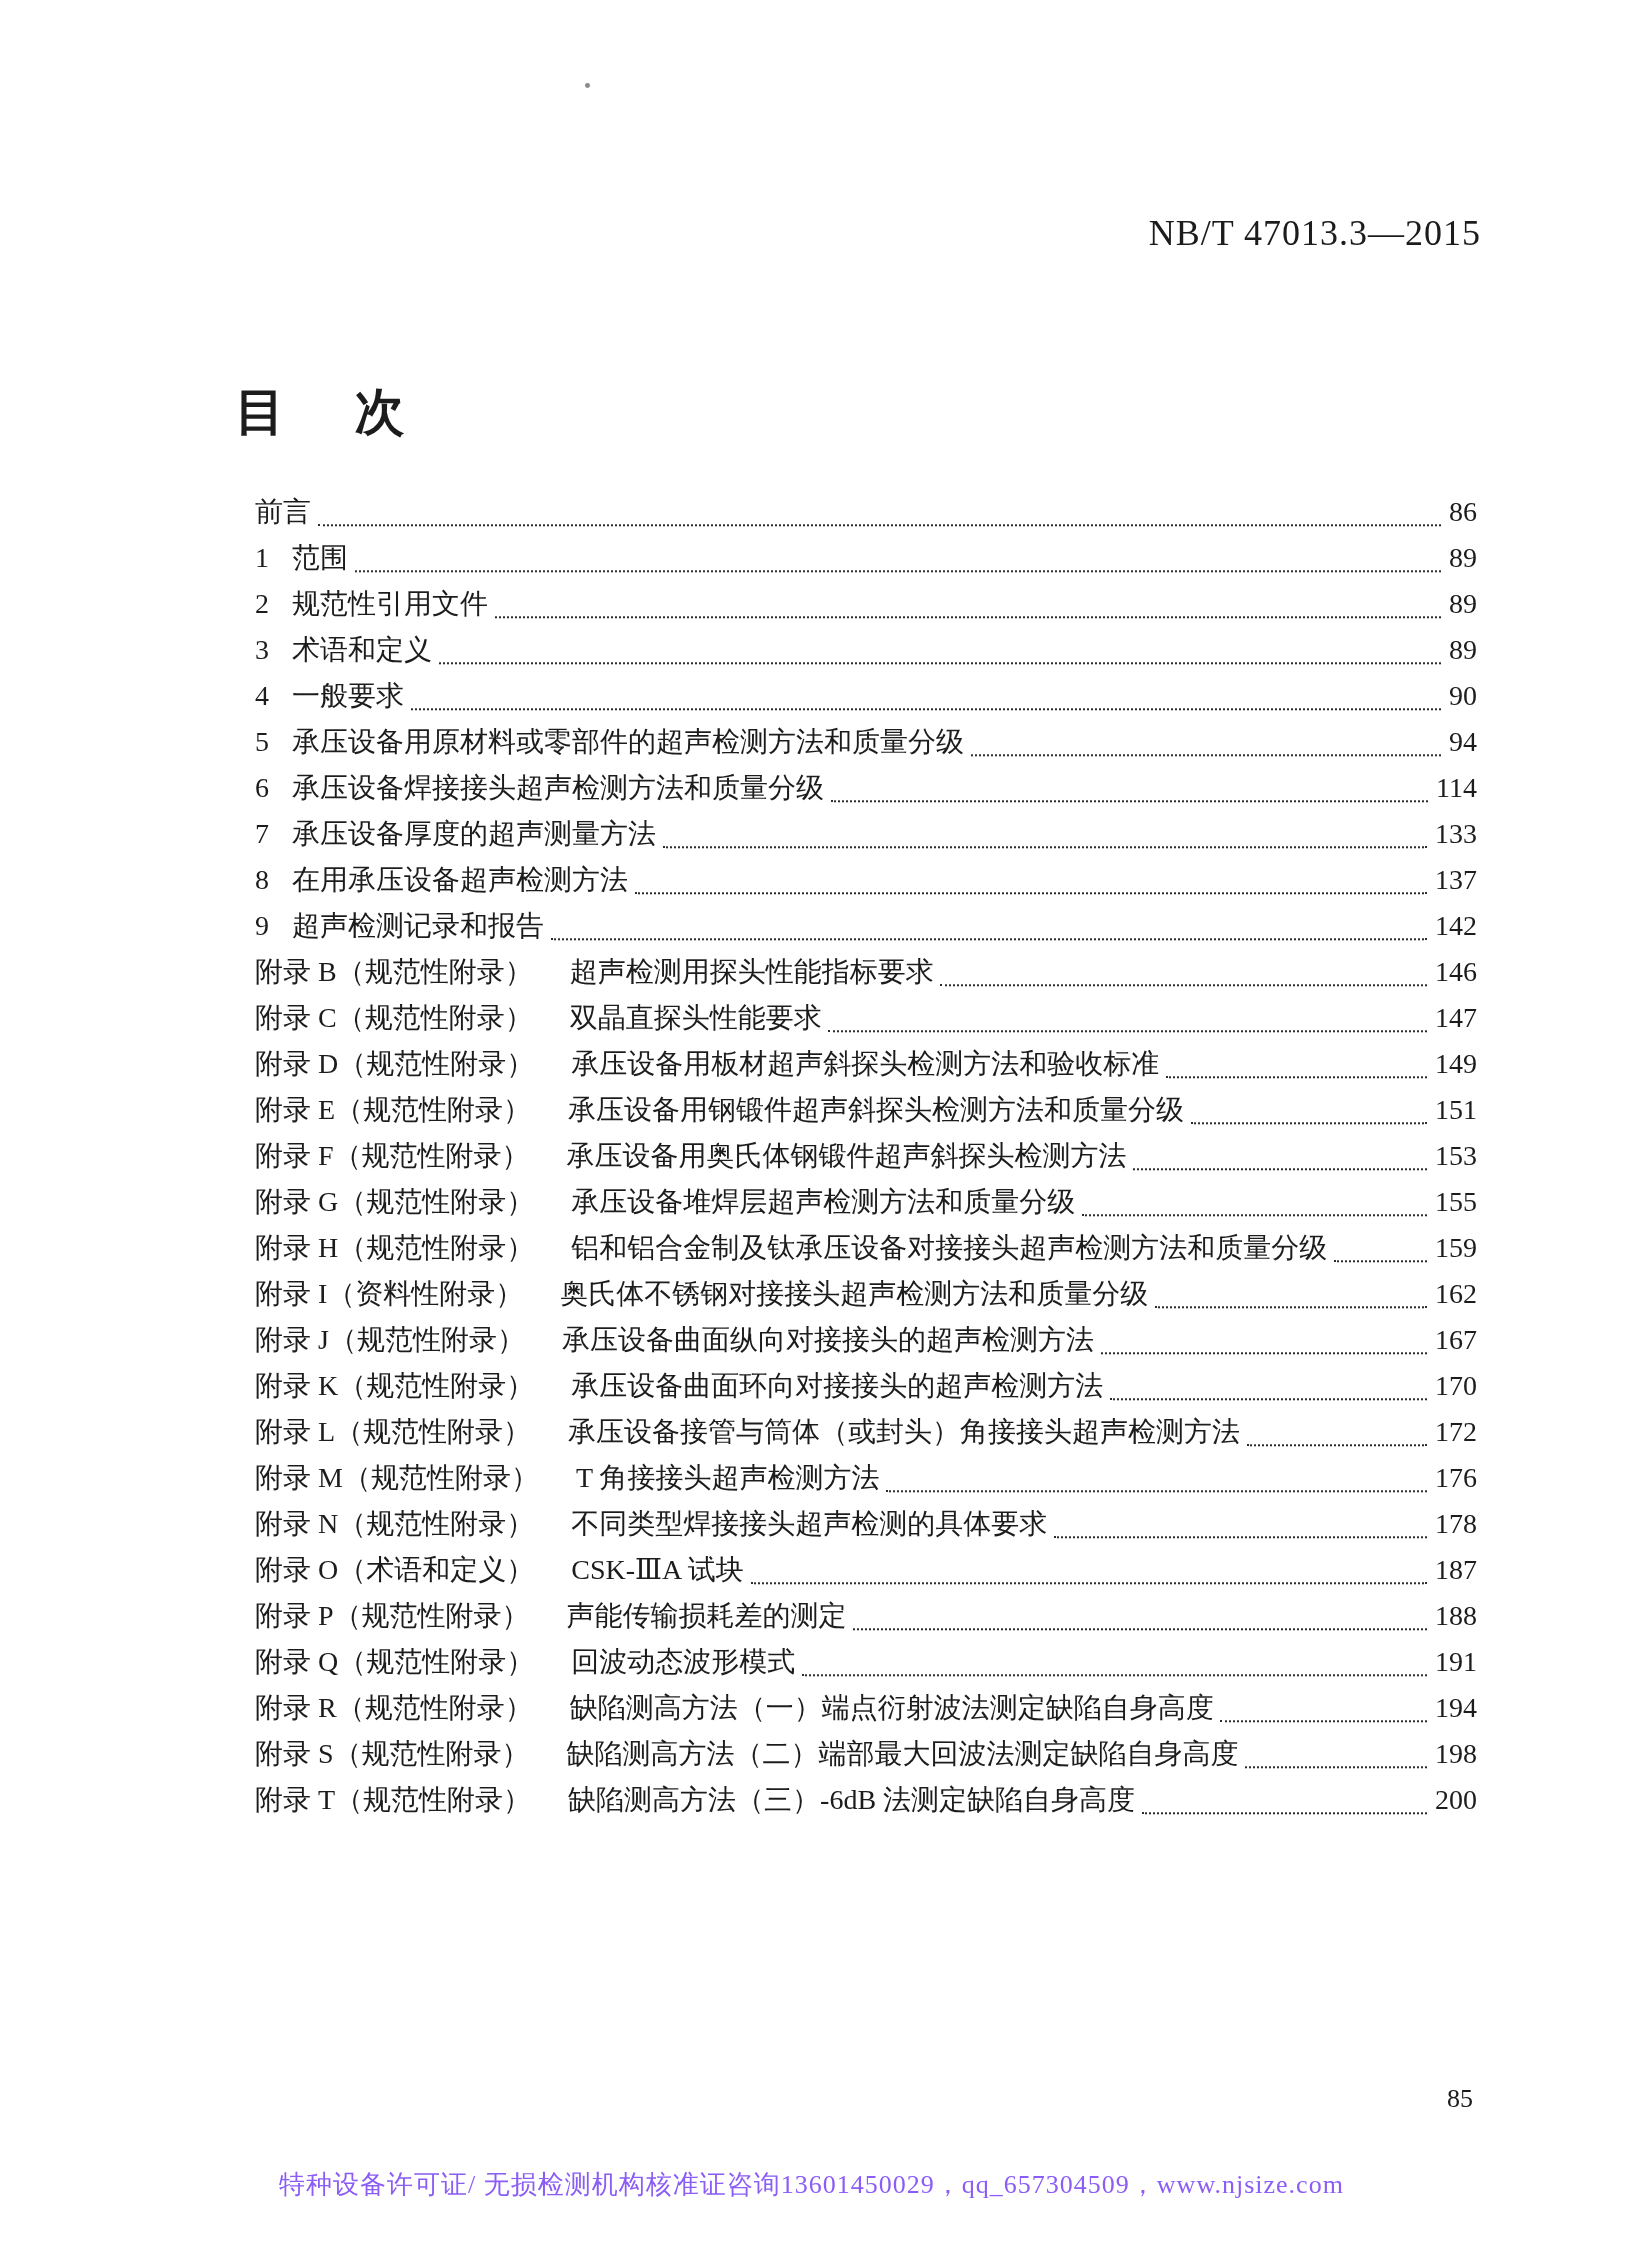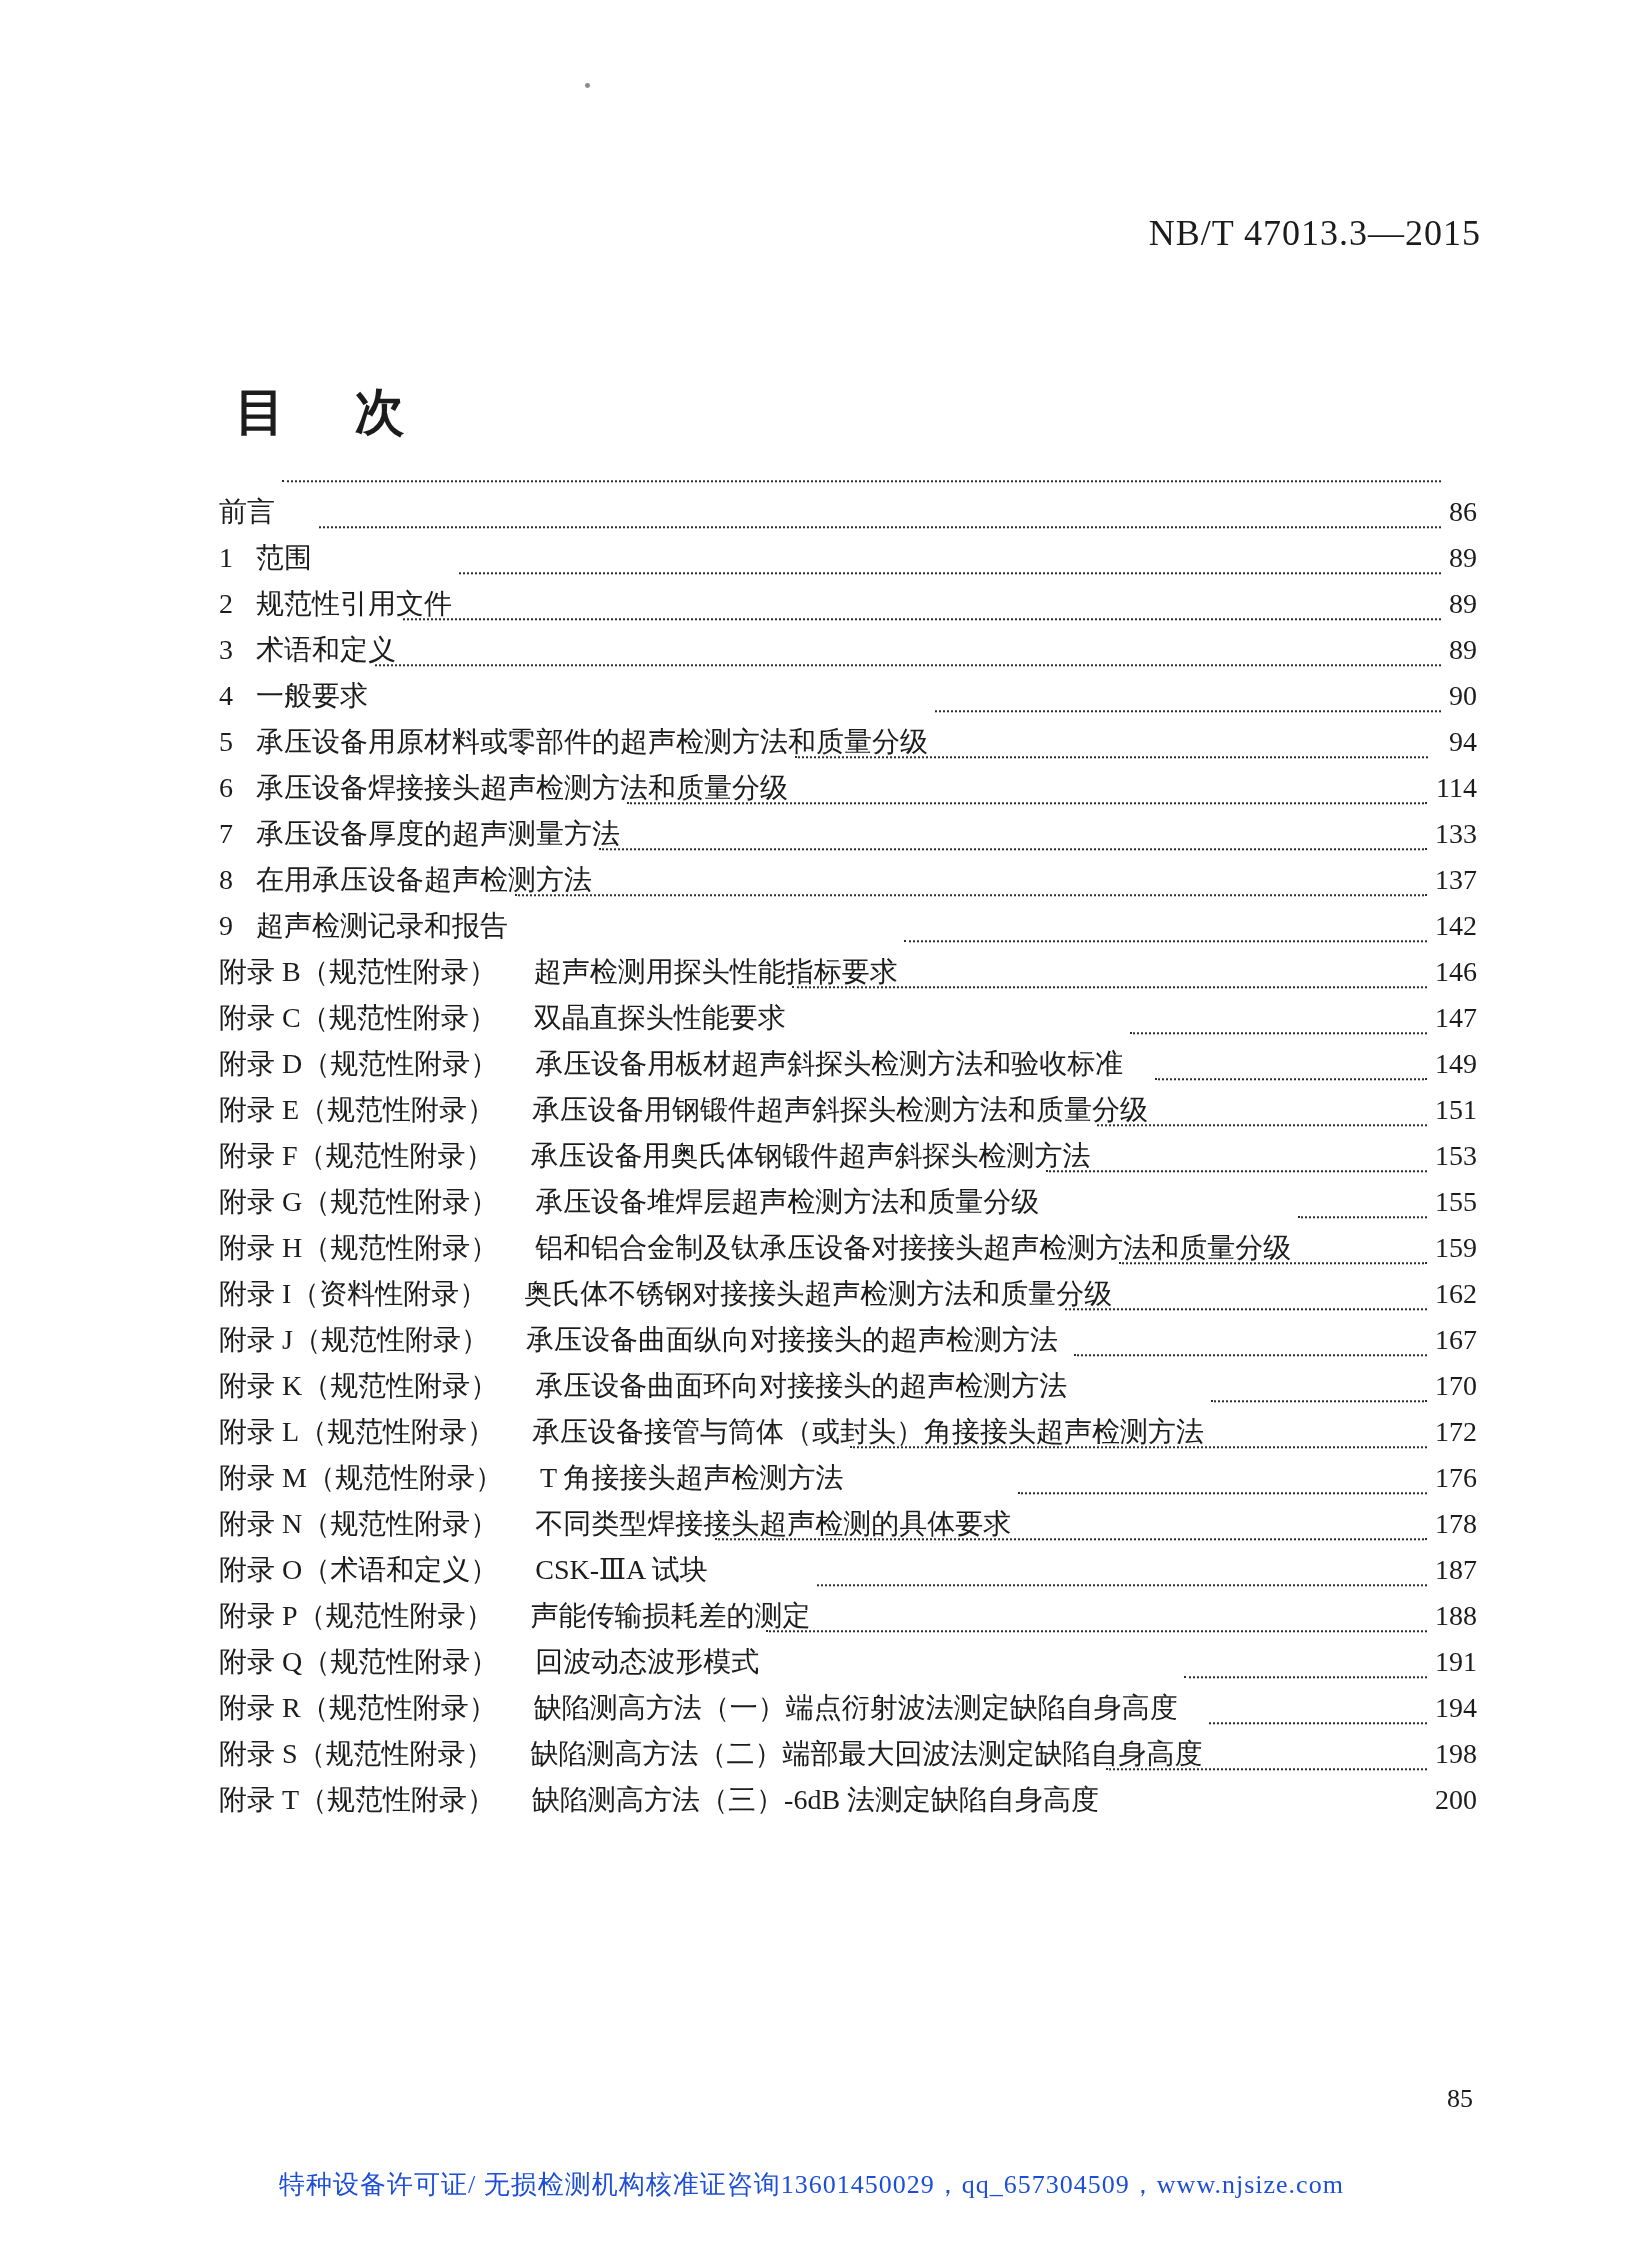--- a/index.html
+++ b/index.html
@@ -46,25 +46,26 @@
     white-space: pre;
   }
   .toc {
     position: absolute;
     top: 489px;
     left: 219px;
     width: 1258px;
   }
   .toc-row {
     display: flex;
-    align-items: flex-start;
+    align-items: flex-end;
     height: 46px;
     line-height: 46px;
     font-size: 28px;
     white-space: pre;
+    margin-left: 36px;
   }
   .toc-prefix { flex: 0 0 auto; }
   .toc-row.section .toc-prefix { margin-right: 23px; }
   .toc-row.appendix .toc-prefix { margin-right: 37px; }
   .toc-title { flex: 0 0 auto; }
   .toc-leader {
     flex: 1 1 auto;
     min-width: 23px;
     height: 0;
     border-bottom: 2.9px dotted #2b2b2b;
@@ -78,21 +79,21 @@
     right: 162px;
     font-size: 26px;
   }
   .watermark {
     position: absolute;
     top: 2167px;
     left: 0;
     width: 1623px;
     text-align: center;
     font-size: 26px;
-    color: #1d4ed8;
+    color: #8b5cf6;
     letter-spacing: 1px;
     white-space: pre;
   }
 </style>
 </head>
 <body>
 
 <div class="page">
 
   <div class="header-ref">NB/T 47013.3—2015</div>

